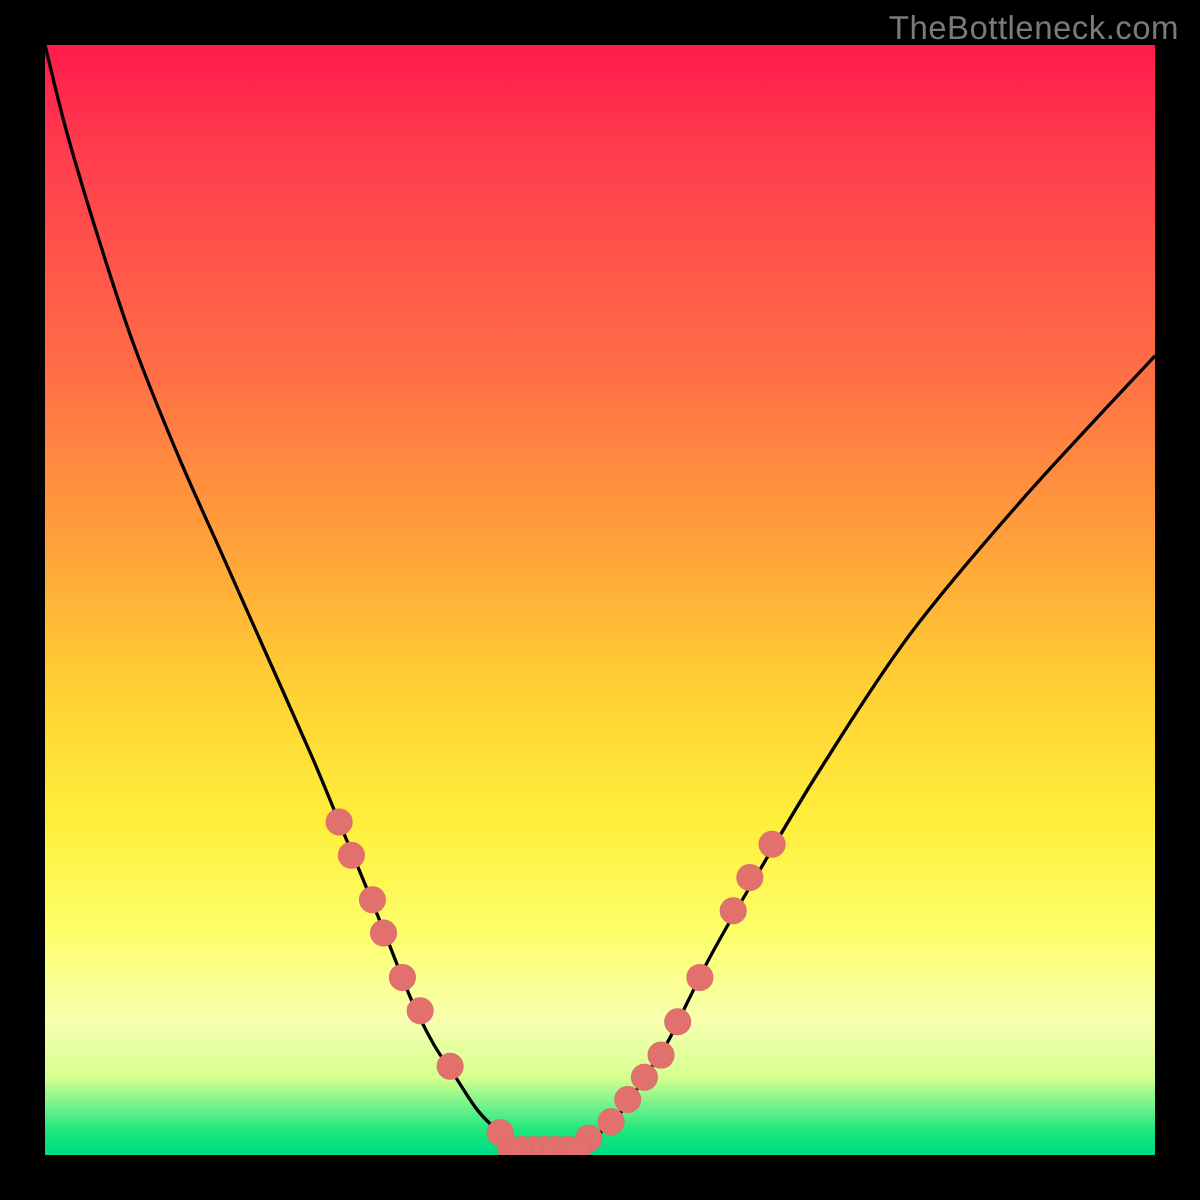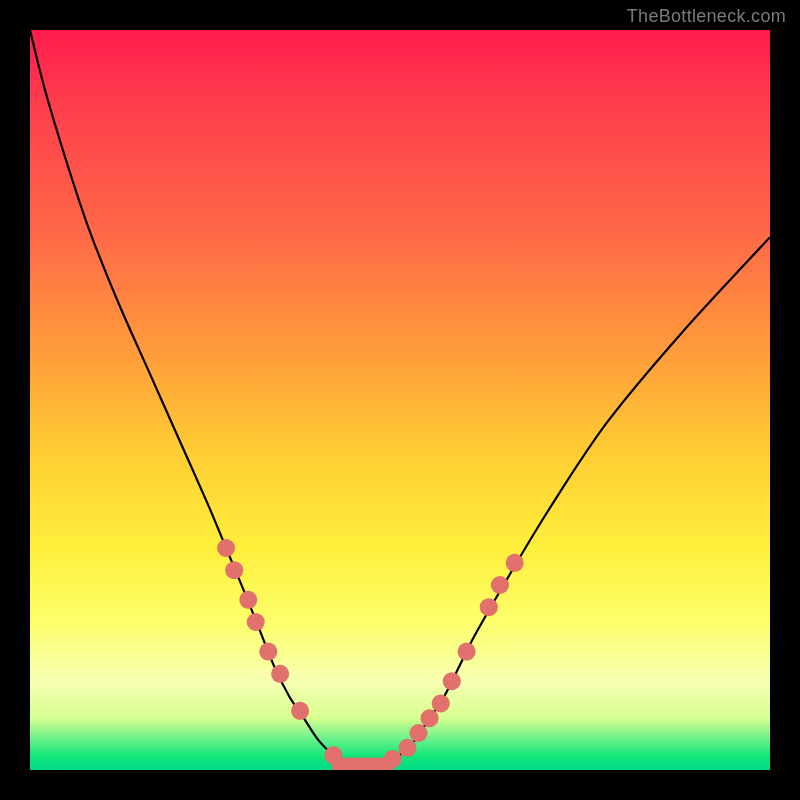--- a/index.html
+++ b/index.html
@@ -39,21 +39,21 @@
       #63f08a 96%,
       #17e77a 98%,
       #00db88 100%
     );
   }
   .watermark {
     position: absolute;
     top: 6px;
     right: 14px;
     color: #7a7a7a;
-    font-size: 18px;
+    font-size: 22px;
     font-weight: 500;
     letter-spacing: 0.3px;
     user-select: none;
   }
   svg.overlay {
     position: absolute;
     left: 0;
     top: 0;
     width: 740px;
     height: 740px;

